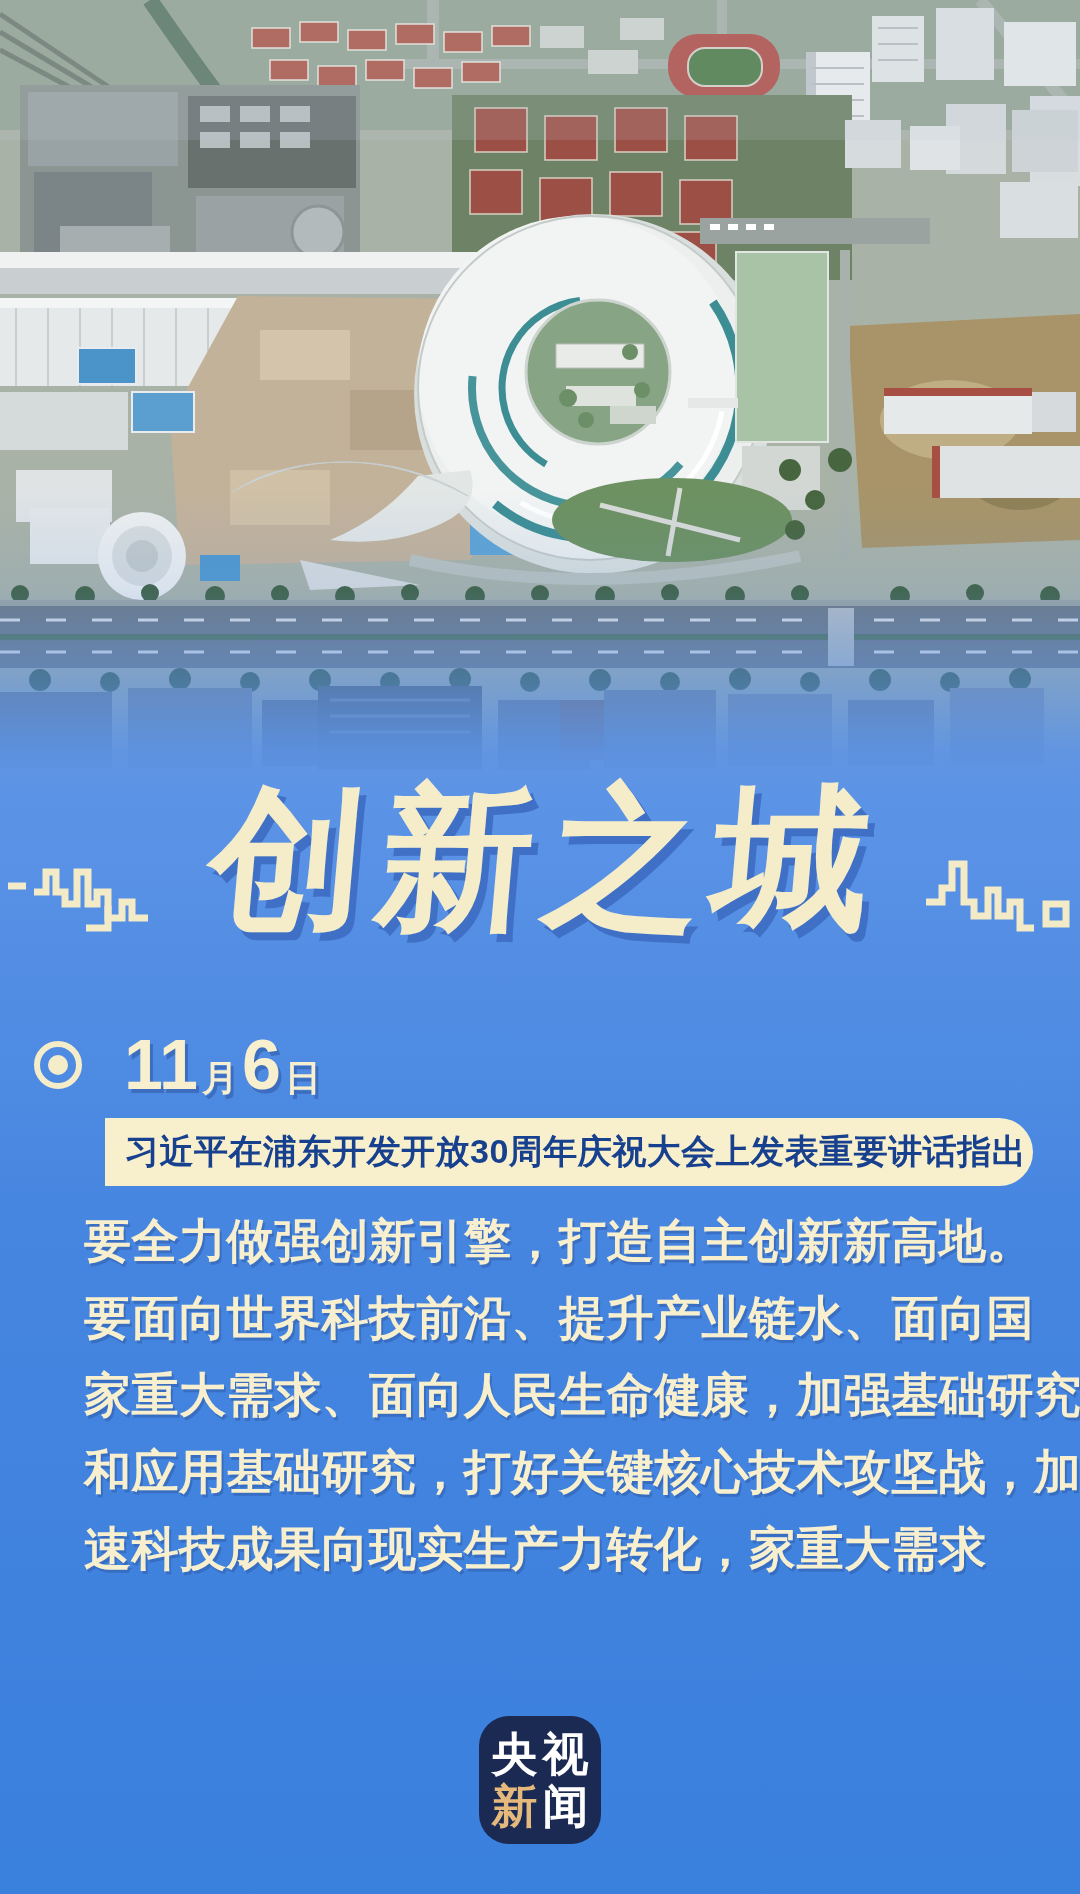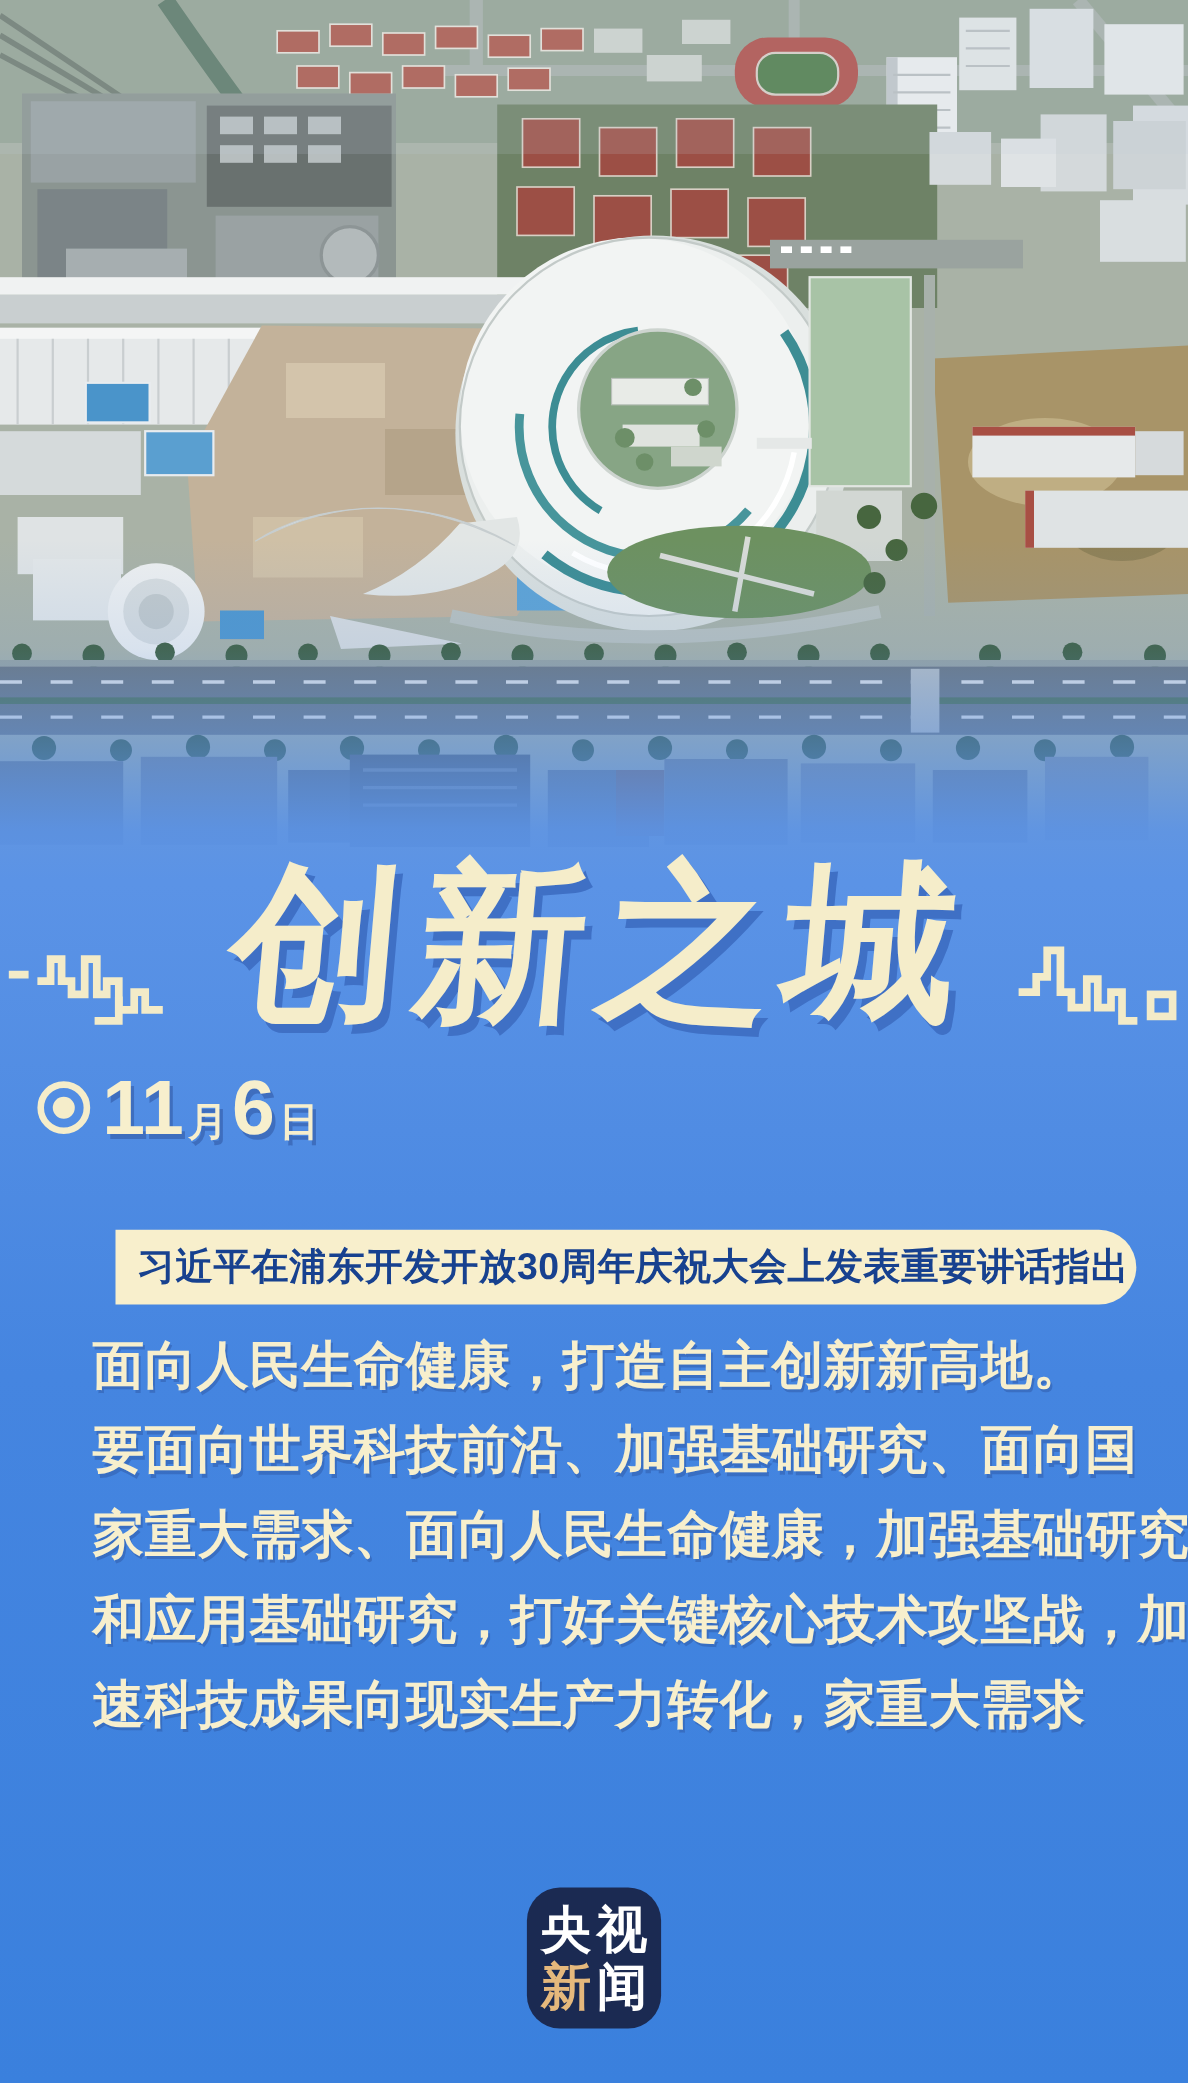--- a/index.html
+++ b/index.html
@@ -15,21 +15,21 @@
   .skyline path,.skyline rect{fill:none;stroke:#f3ebc8;stroke-width:7;stroke-linejoin:miter;stroke-linecap:butt;}
   .skyline-left{top:840px;left:4px;}
   .skyline-right{top:846px;left:924px;}
   .title{
     position:absolute;top:766px;left:0;width:100%;margin:0;text-align:center;
     font-size:156px;line-height:1.2;font-weight:900;letter-spacing:12px;padding-left:12px;
     color:#f5edca;transform:skewX(-5deg);
     text-shadow:7px 8px 0 #3f70c5;
   }
   
-  .date-row{position:absolute;top:972px;left:34px;display:flex;align-items:center;gap:11px;}
+  .date-row{position:absolute;top:1030px;left:34px;display:flex;align-items:center;gap:42px;}
   .bullet{width:48px;height:48px;border:6px solid #f5edca;border-radius:50%;
     display:flex;align-items:center;justify-content:center;flex:0 0 auto;}
   .bullet-dot{width:20px;height:20px;background:#f5edca;border-radius:50%;}
   .date-text{display:flex;align-items:flex-end;color:#f7efcd;font-weight:900;
     text-shadow:3px 4px 0 rgba(47,86,160,.55);}
   .date-text .num{font-size:70px;line-height:1;}
   .date-text .unit{font-size:36px;line-height:1;padding:0 4px 4px 4px;}
   
   .headline{
     position:absolute;top:1118px;left:105px;width:928px;height:68px;
@@ -351,22 +351,22 @@
         <span class="num">6</span>
         <span class="unit">日</span>
     </div>
   </div>
 
   <div class="headline">
     <span>习近平在浦东开发开放30周年庆祝大会上发表重要讲话指出</span>
   </div>
 
   <div class="quote">
-    <div>面向人民生命健康，打造自主创新新高地。</div>
-    <div>要面向世界科技前沿、加强基础研究、面向国</div>
+    <div>要全力做强创新引擎，打造自主创新新高地。</div>
+    <div>要面向世界科技前沿、提升产业链水、面向国</div>
     <div>家重大需求、面向人民生命健康，加强基础研究</div>
     <div>和应用基础研究，打好关键核心技术攻坚战，加</div>
     <div>速科技成果向现实生产力转化，家重大需求</div>
   </div>
 
   <div class="logo">
     <span>央</span>
     <span>视</span>
     <span class="gold">新</span>
     <span>闻</span>

